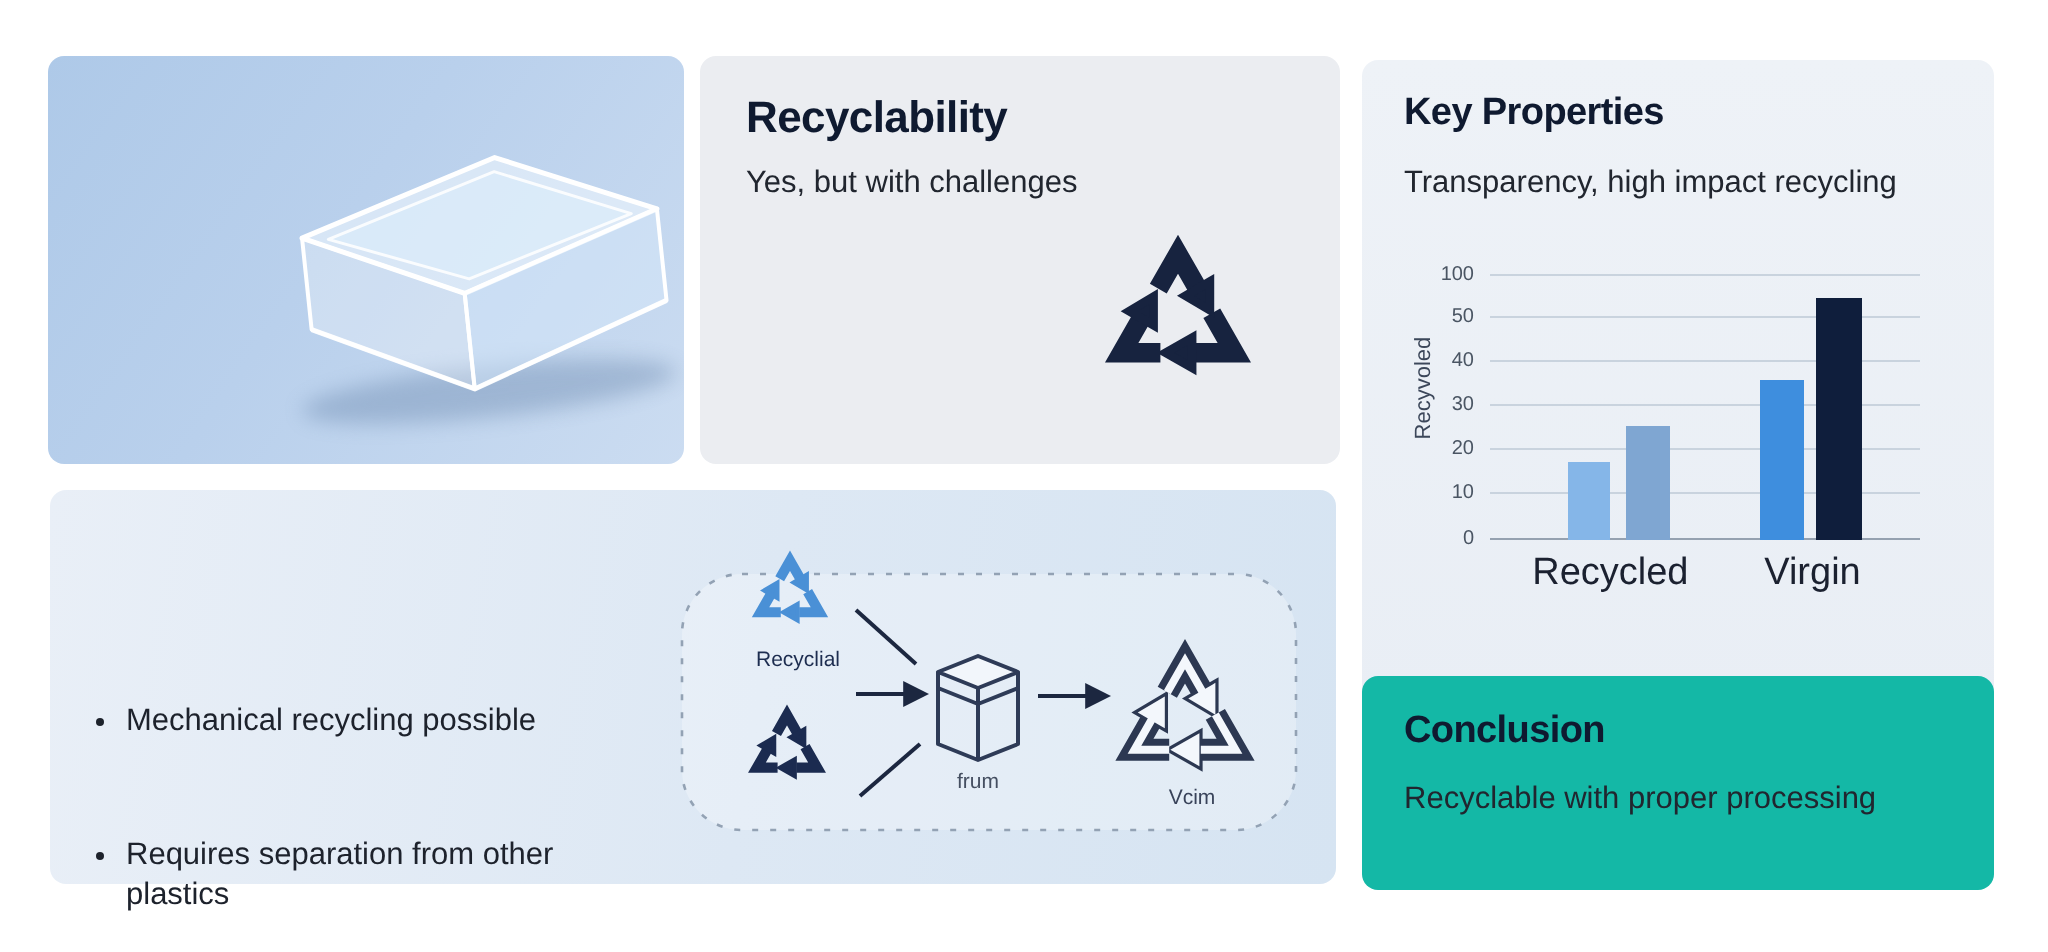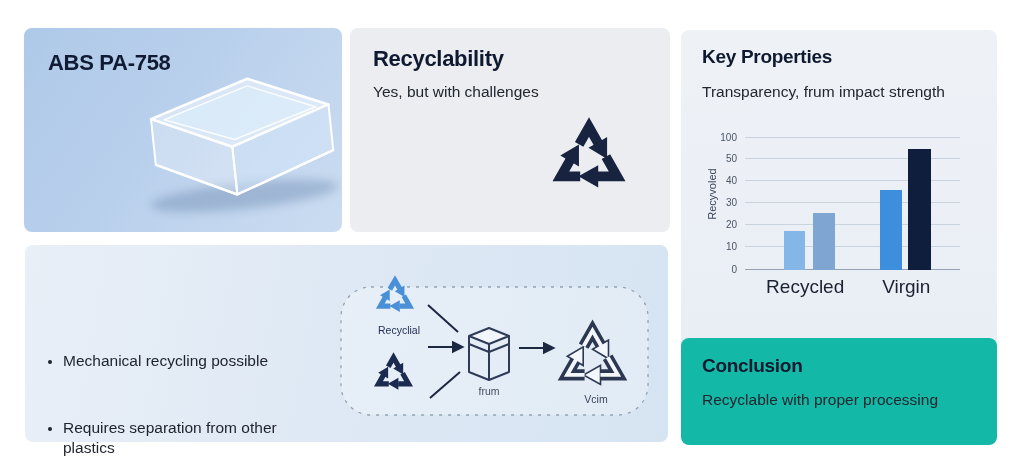--- a/index.html
+++ b/index.html
@@ -91,34 +91,33 @@
   <svg width="318" height="204" viewBox="0 0 318 204">
     <g transform="rotate(-6 215 115)">
       <ellipse cx="215" cy="168" rx="94" ry="13" fill="#55759e" opacity="0.33" filter="url(#blur1)"></ellipse>
       <polygon points="130,82 230,52 308,86 208,118" fill="rgba(246,251,255,0.5)" stroke="#ffffff" stroke-width="2.5" stroke-linejoin="round"></polygon>
       <polygon points="143,84 229,59 295,87 211,111" fill="rgba(219,236,251,0.55)" stroke="rgba(255,255,255,0.85)" stroke-width="1.5" stroke-linejoin="round"></polygon>
       <polygon points="130,82 208,118 208,166 130,128" fill="rgba(255,255,255,0.28)" stroke="#ffffff" stroke-width="2" stroke-linejoin="round"></polygon>
       <polygon points="208,118 308,86 308,132 208,166" fill="rgba(214,232,250,0.5)" stroke="#ffffff" stroke-width="2" stroke-linejoin="round"></polygon>
       <polyline points="130,128 208,166 308,132" fill="none" stroke="rgba(255,255,255,0.9)" stroke-width="2.5" stroke-linejoin="round"></polyline>
     </g>
   </svg>
-  <div class="title">ABS PA-758</div>
 </div>
 
 <div class="panel p-recyc">
   <div class="title">Recyclability</div>
   <div class="subtitle">Yes, but with challenges</div>
   <svg class="p2icon" viewBox="0 0 100 100">
     <use href="#rsym"></use>
   </svg>
 </div>
 
 <div class="panel p-props">
   <div class="title">Key Properties</div>
-  <div class="subtitle">Transparency, frum impact strength</div>
+  <div class="subtitle">Transparency, high impact recycling</div>
   <div class="ylabel">Recyvoled</div>
   <div class="yticks">
       <div class="ytick" style="bottom: calc(0% - 5px);">0</div>
       <div class="ytick" style="bottom: calc(17% - 5px);">10</div>
       <div class="ytick" style="bottom: calc(33% - 5px);">20</div>
       <div class="ytick" style="bottom: calc(50% - 5px);">30</div>
       <div class="ytick" style="bottom: calc(66% - 5px);">40</div>
       <div class="ytick" style="bottom: calc(82% - 5px);">50</div>
       <div class="ytick" style="bottom: calc(98% - 5px);">100</div>
     </div>

